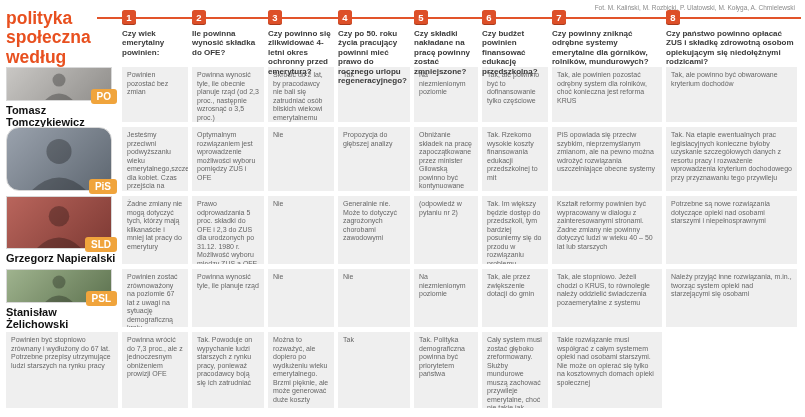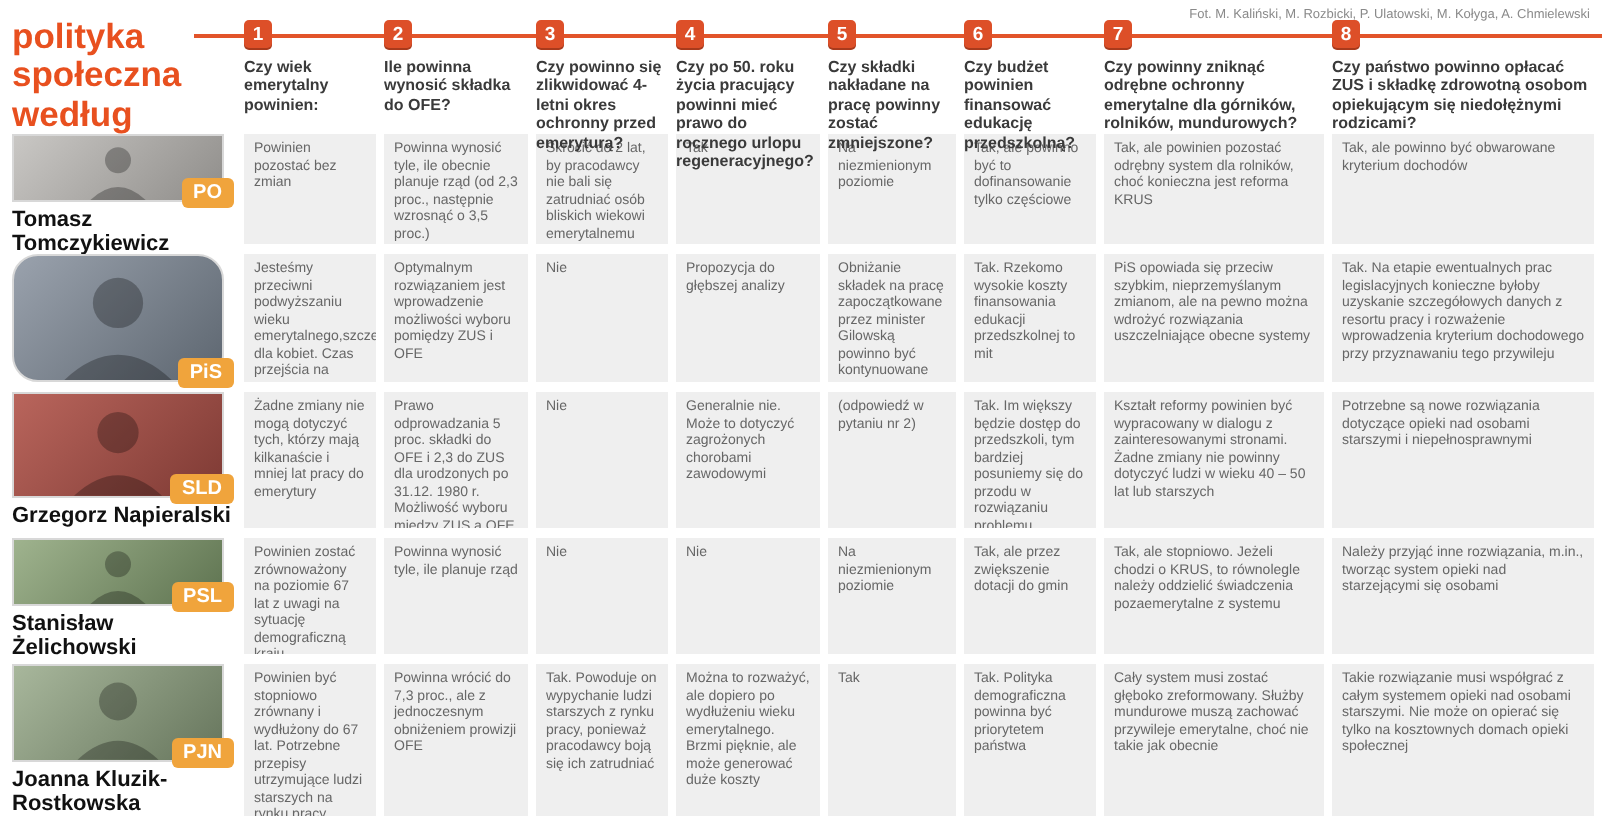--- a/index.html
+++ b/index.html
@@ -105,21 +105,21 @@
     <div class="qcell">
       <div class="qnum">5</div>
       <div class="qtext">Czy składki nakładane na pracę powinny zostać zmniejszone?</div>
     </div>
     <div class="qcell">
       <div class="qnum">6</div>
       <div class="qtext">Czy budżet powinien finansować edukację przedszkolną?</div>
     </div>
     <div class="qcell">
       <div class="qnum">7</div>
-      <div class="qtext">Czy powinny zniknąć odrębne ochronny emerytalne dla górników, rolników, mundurowych?</div>
+      <div class="qtext">Czy powinny zniknąć odrębne systemy emerytalne dla górników, rolników, mundurowych?</div>
     </div>
     <div class="qcell">
       <div class="qnum">8</div>
       <div class="qtext">Czy państwo powinno opłacać ZUS i składkę zdrowotną osobom opiekującym się niedołężnymi rodzicami?</div>
     </div>
 
     <div class="pcell p1">
       <div class="photo">
         <svg viewBox="0 0 100 74">
             <circle cx="50" cy="28" r="15" fill="rgba(0,0,0,0.28)"></circle>
@@ -187,30 +187,20 @@
     </div>
     <div class="acell">Powinien zostać zrównoważony na poziomie 67 lat z uwagi na sytuację demograficzną kraju</div>
     <div class="acell">Powinna wynosić tyle, ile planuje rząd</div>
     <div class="acell">Nie</div>
     <div class="acell">Nie</div>
     <div class="acell">Na niezmienionym poziomie</div>
     <div class="acell">Tak, ale przez zwiększenie dotacji do gmin</div>
     <div class="acell">Tak, ale stopniowo. Jeżeli chodzi o KRUS, to równolegle należy oddzielić świadczenia pozaemerytalne z systemu</div>
     <div class="acell">Należy przyjąć inne rozwiązania, m.in., tworząc system opieki nad starzejącymi się osobami</div>
 
-    <div class="pcell p5">
-      <div class="photo">
-        <svg viewBox="0 0 100 74">
-            <circle cx="50" cy="28" r="15" fill="rgba(0,0,0,0.28)"></circle>
-            <path d="M18 74 Q50 44 82 74 Z" fill="rgba(0,0,0,0.28)"></path>
-          </svg>
-        <span class="party">PJN</span>
-      </div>
-      <div class="pname">Joanna Kluzik-Rostkowska</div>
-    </div>
     <div class="acell">Powinien być stopniowo zrównany i wydłużony do 67 lat. Potrzebne przepisy utrzymujące ludzi starszych na rynku pracy</div>
     <div class="acell">Powinna wrócić do 7,3 proc., ale z jednoczesnym obniżeniem prowizji OFE</div>
     <div class="acell">Tak. Powoduje on wypychanie ludzi starszych z rynku pracy, ponieważ pracodawcy boją się ich zatrudniać</div>
     <div class="acell">Można to rozważyć, ale dopiero po wydłużeniu wieku emerytalnego. Brzmi pięknie, ale może generować duże koszty</div>
     <div class="acell">Tak</div>
     <div class="acell">Tak. Polityka demograficzna powinna być priorytetem państwa</div>
     <div class="acell">Cały system musi zostać głęboko zreformowany. Służby mundurowe muszą zachować przywileje emerytalne, choć nie takie jak obecnie</div>
     <div class="acell">Takie rozwiązanie musi współgrać z całym systemem opieki nad osobami starszymi. Nie może on opierać się tylko na kosztownych domach opieki społecznej</div>
 
   </div>

